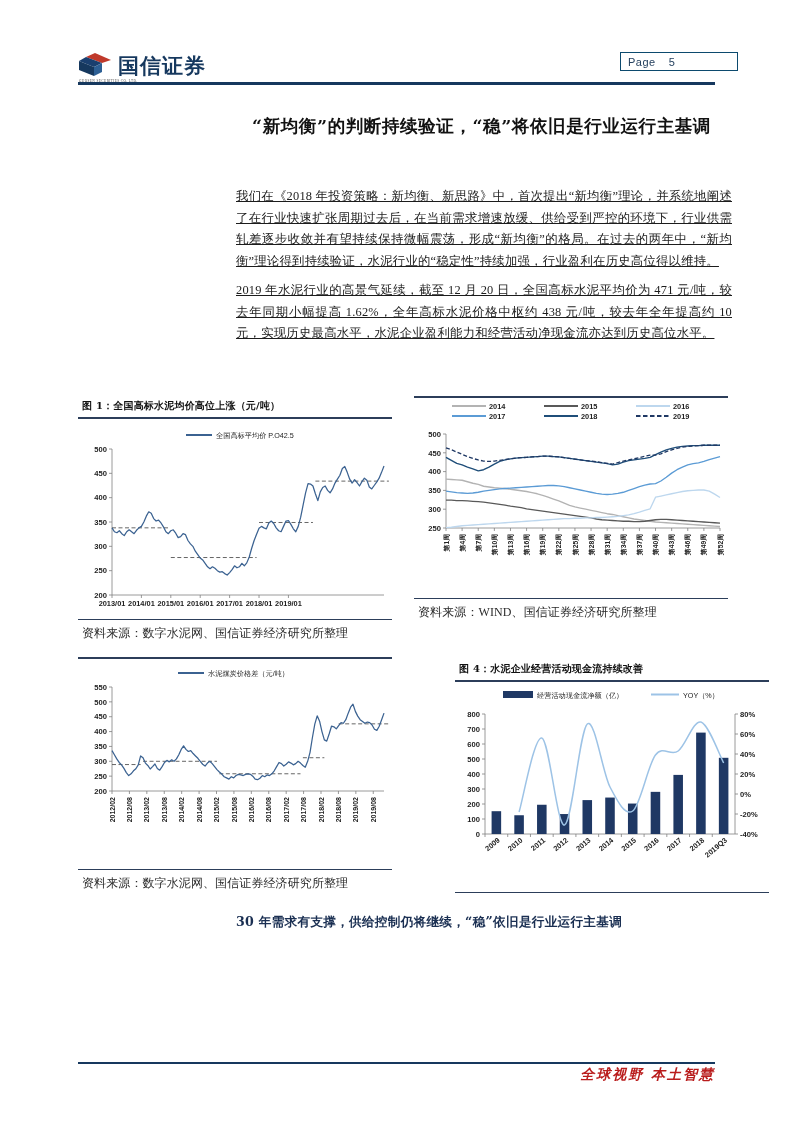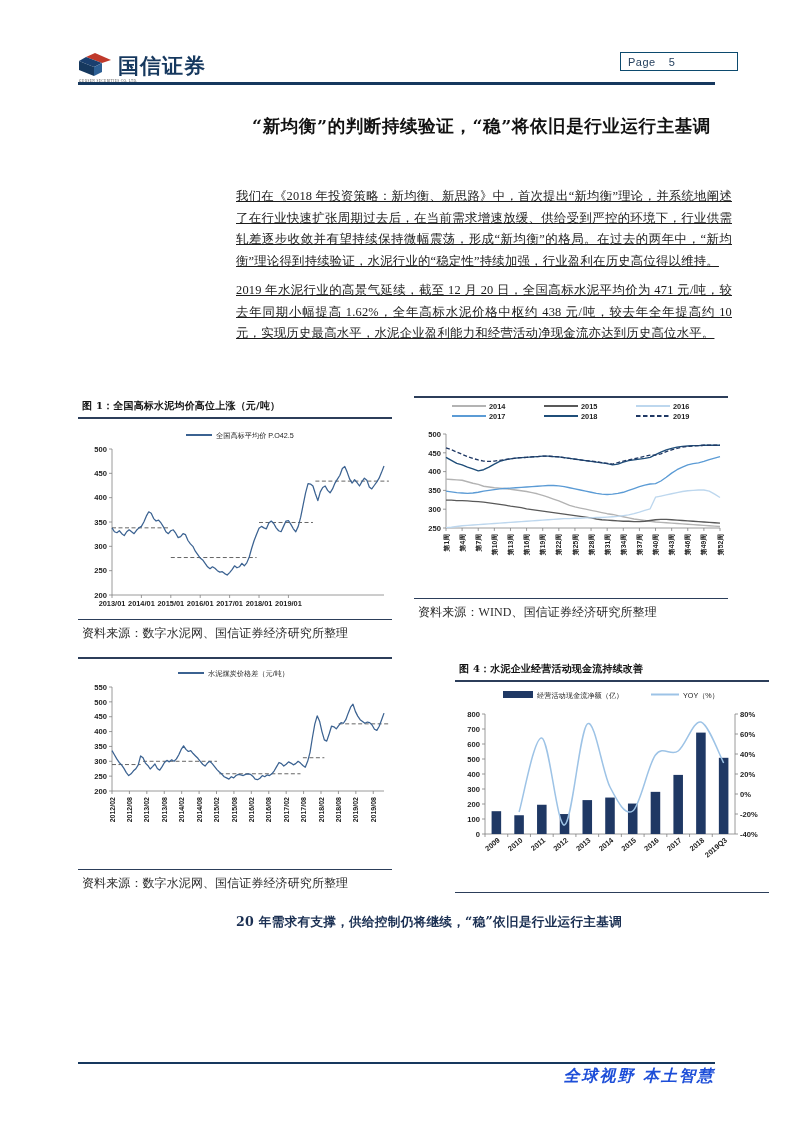--- a/index.html
+++ b/index.html
@@ -56,21 +56,21 @@
     font-size:12px;color:#2a2a2a;padding:5px 2px 2px 4px;letter-spacing:.1px;white-space:nowrap;
   }
 
   .chartsvg{display:block;}
 
   
   .footer-rule{position:absolute;left:78px;top:1062px;width:637px;height:1.6px;background:#16385e;}
   .footer-text{
     position:absolute;right:78px;top:1066px;
     font-family:"DejaVu Serif",serif;font-weight:bold;font-style:italic;
-    font-size:16px;color:#1d4ed8;letter-spacing:2px;
+    font-size:14px;color:#b91c1c;letter-spacing:2px;
   }
 </style>
 </head>
 <body>
 
 <div class="page">
 
   <div class="header">
     <div class="logo-wrap">
       <span class="logo-mark">
@@ -377,19 +377,19 @@
           <line x1="234.54545454545453" y1="152" x2="234.54545454545453" y2="155" stroke="#808080" stroke-width="0.8"></line>
           <text x="0" y="0" text-anchor="end" font-family="&quot;Liberation Sans&quot;, sans-serif" font-size="7.4" font-weight="bold" fill="#222" transform="translate(249.9090909090909,159) rotate(-40)">2018</text>
           <line x1="257.27272727272725" y1="152" x2="257.27272727272725" y2="155" stroke="#808080" stroke-width="0.8"></line>
           <text x="0" y="0" text-anchor="end" font-family="&quot;Liberation Sans&quot;, sans-serif" font-size="7.4" font-weight="bold" fill="#222" transform="translate(272.6363636363636,159) rotate(-40)">2019Q3</text>
         </svg>
     </div>
     <div class="exh-src-rule"></div>
   </div>
 
   <div class="col" style="top:914px;">
-    <div class="h3">20 年需求有支撑，供给控制仍将继续，“稳”依旧是行业运行主基调</div>
+    <div class="h3">30 年需求有支撑，供给控制仍将继续，“稳”依旧是行业运行主基调</div>
   </div>
 
   <div class="footer-rule"></div>
   <div class="footer-text">全球视野  本土智慧</div>
 
 </div>
 
 </body></html>

